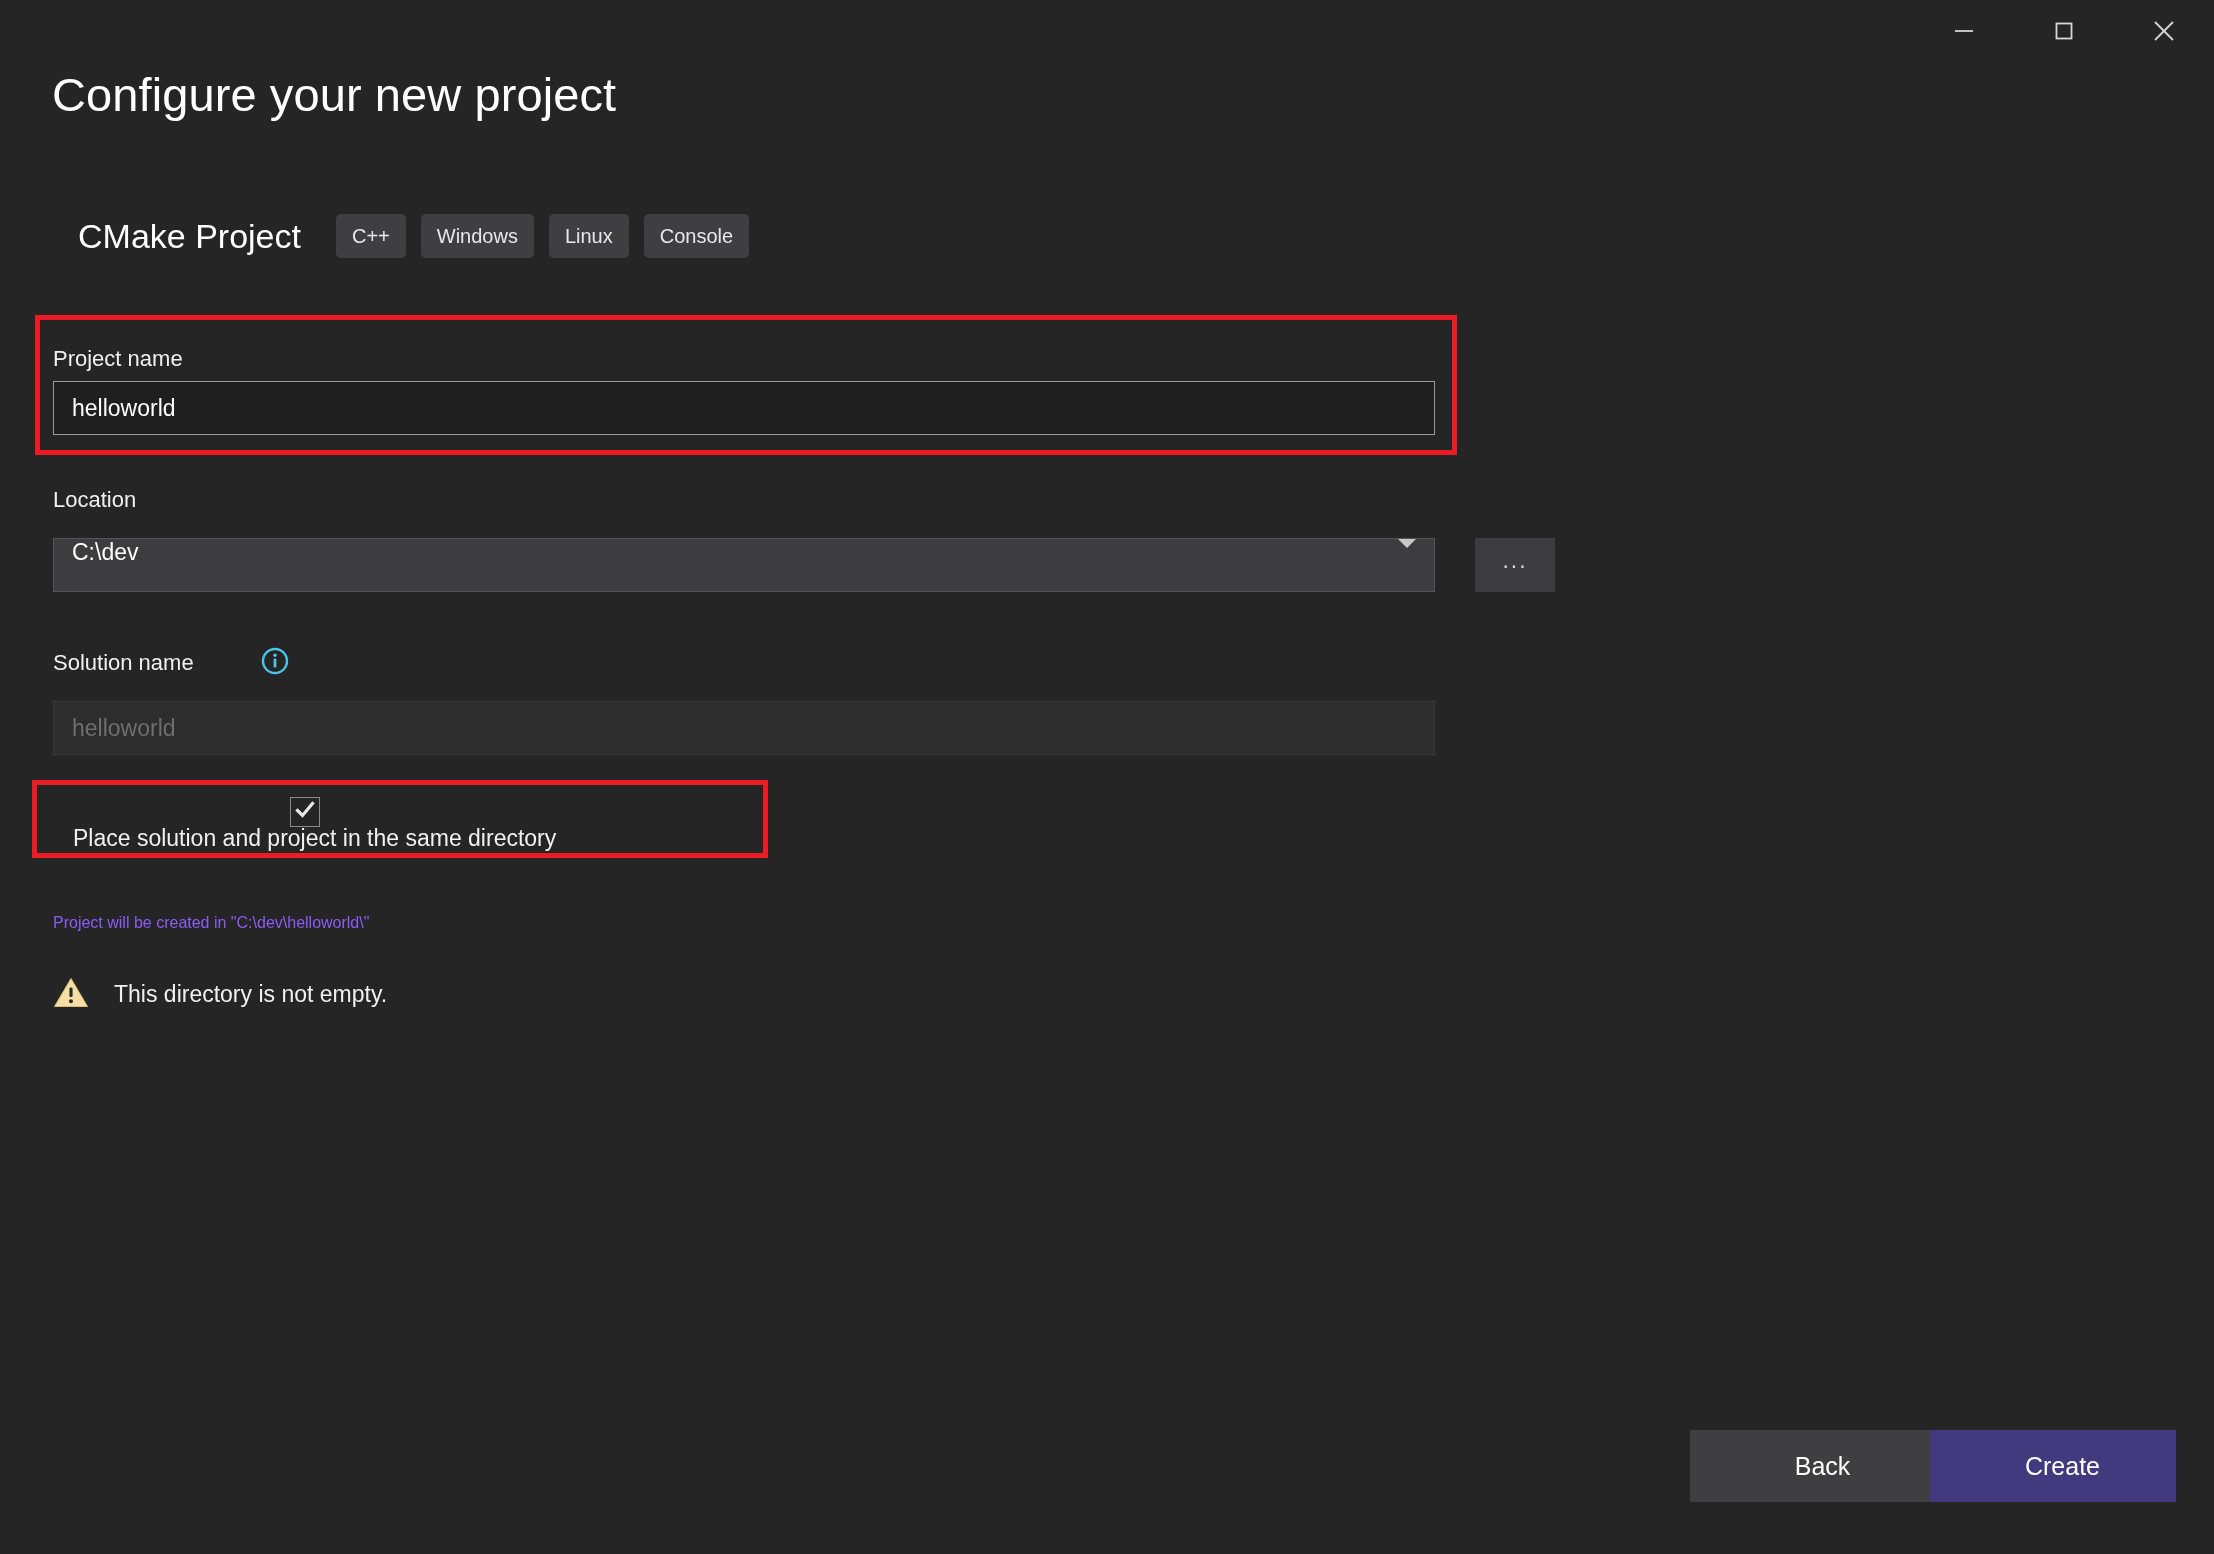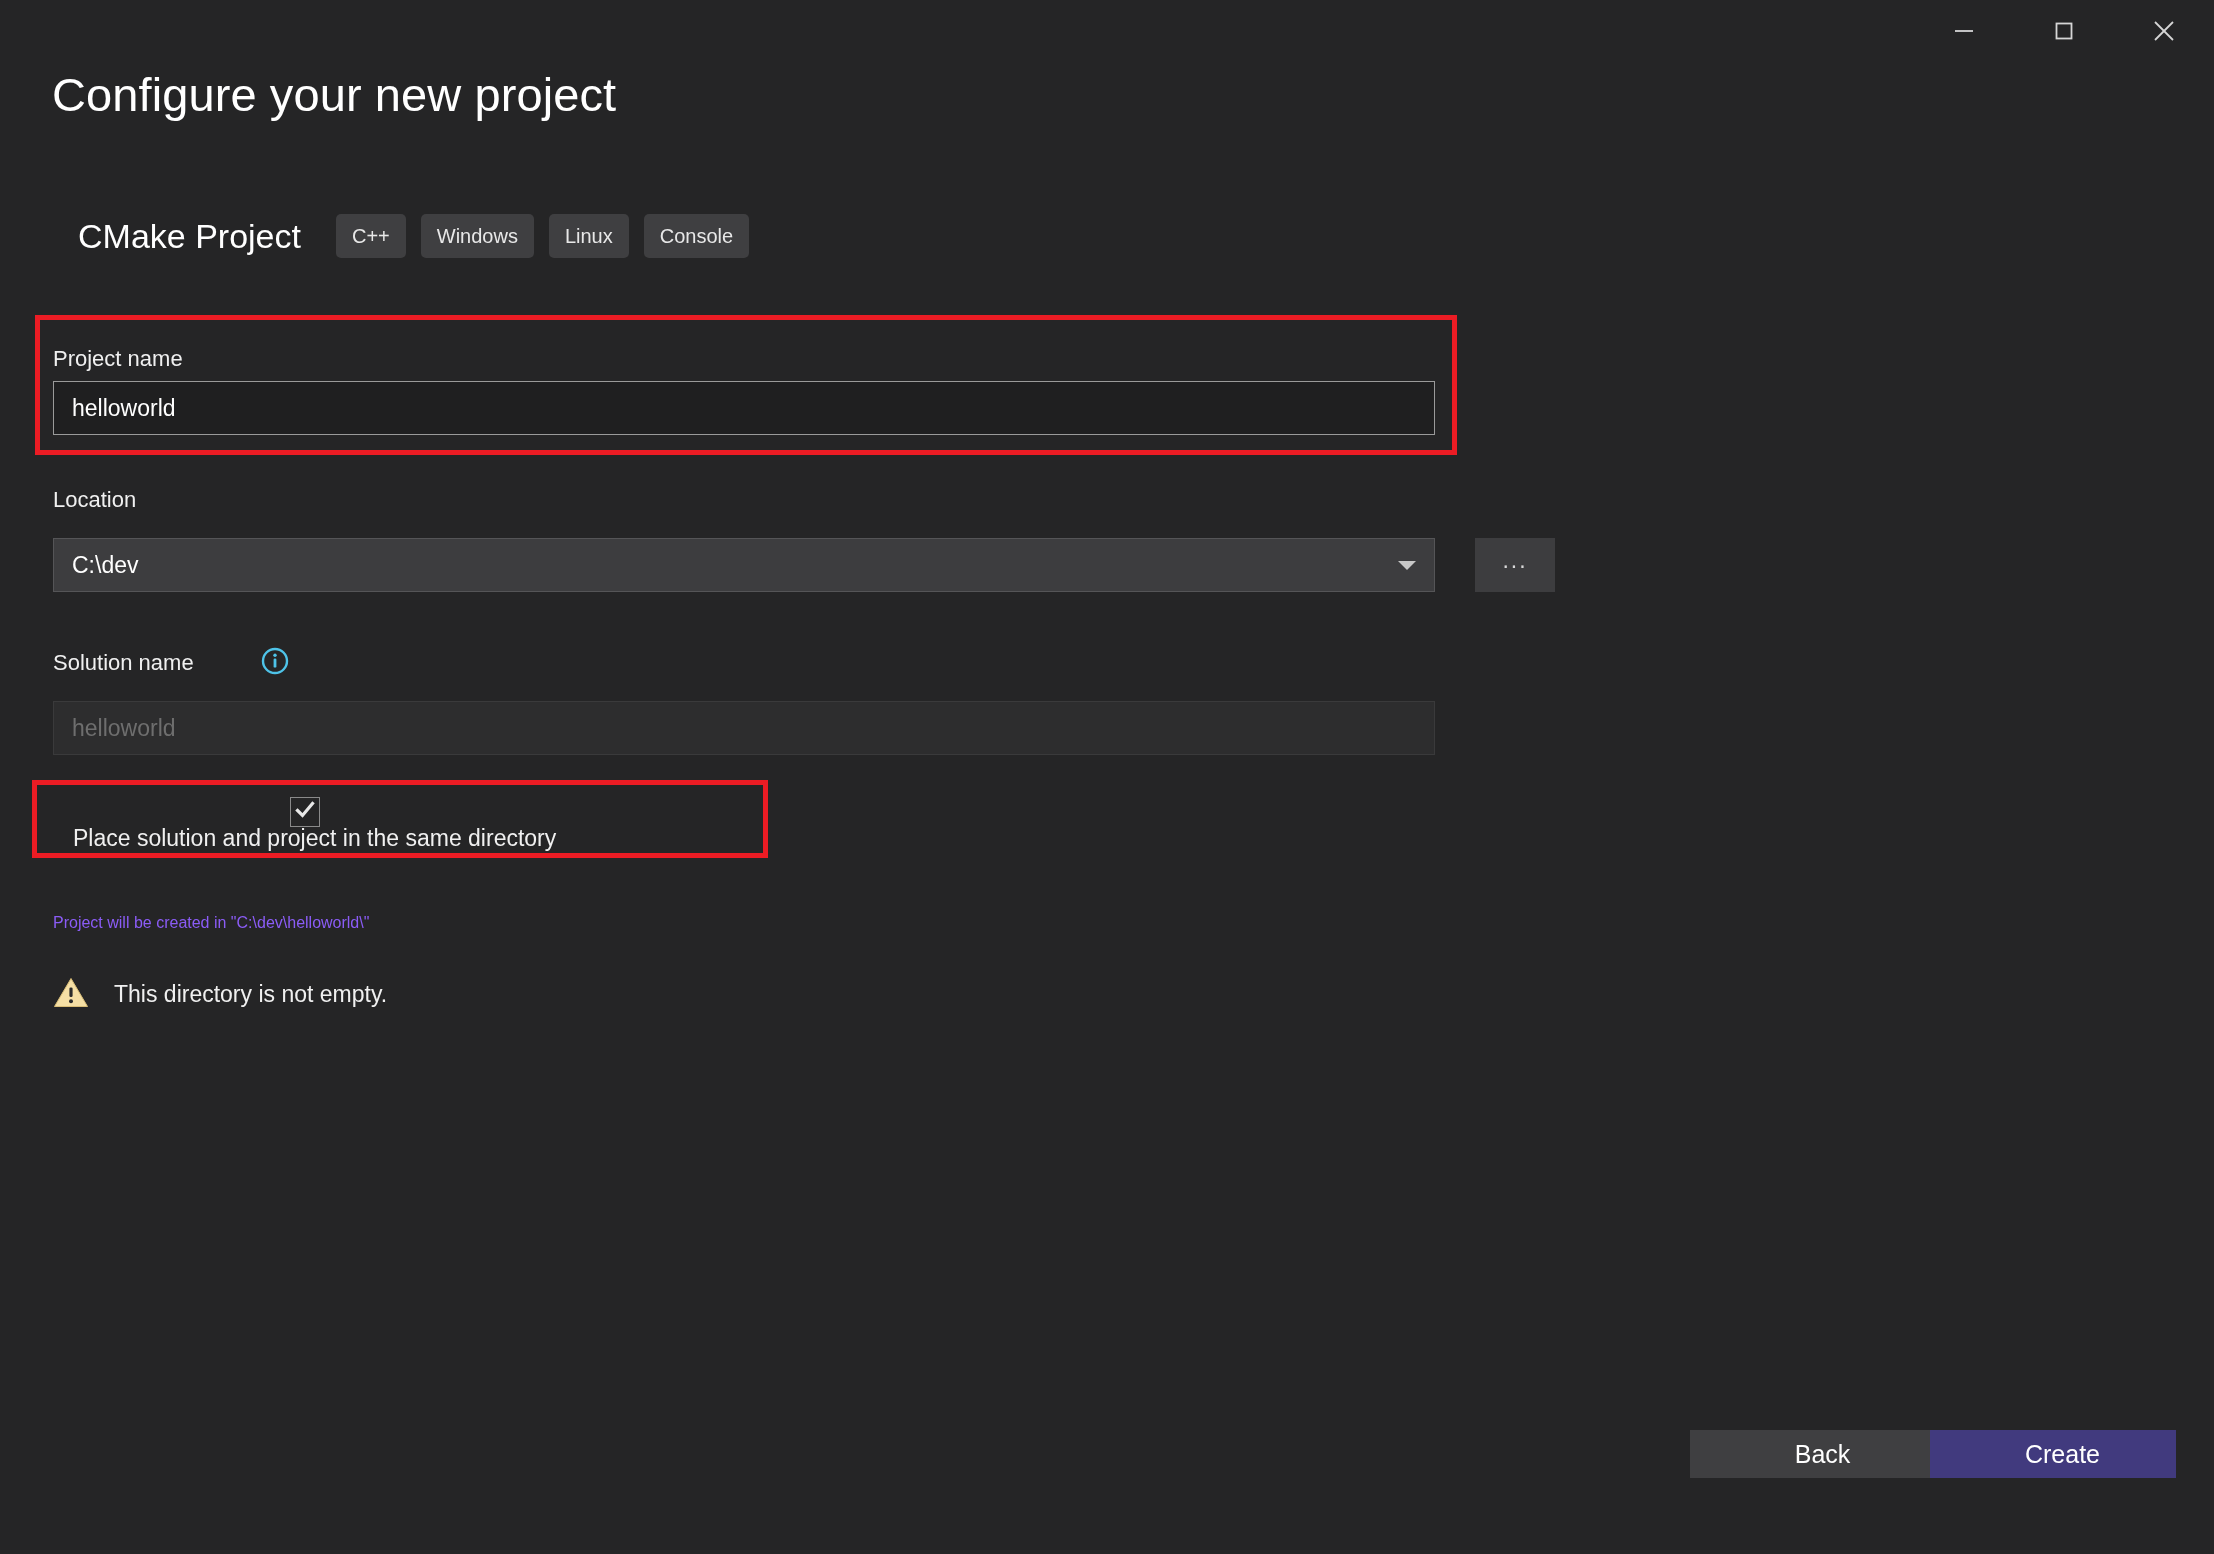--- a/index.html
+++ b/index.html
@@ -116,21 +116,20 @@
     overflow: hidden;
     white-space: nowrap;
   }
 
   .combobox {
     position: absolute;
     background: #3d3d3f;
     border: 1px solid #555557;
     height: 54px;
     display: flex;
-    align-items: center;
     padding: 0 14px 0 18px;
     font-size: 23px;
     color: #ffffff;
     justify-content: space-between;
     white-space: nowrap;
   }
   .combo-arrow {
     width: 0; height: 0;
     border-left: 9px solid transparent;
     border-right: 9px solid transparent;
@@ -234,21 +233,21 @@
   
   .footer {
     position: absolute;
     left: 0;
     top: 1430px;
     width: 2214px;
     height: 64px;
   }
   .btn {
     position: absolute;
-    height: 48px;
+    height: 72px;
     width: 246px;
     font-size: 25px;
     font-family: inherit;
     border: none;
     display: flex;
     align-items: center;
     justify-content: center;
     color: #ffffff;
     cursor: default;
     padding-left: 25px;

